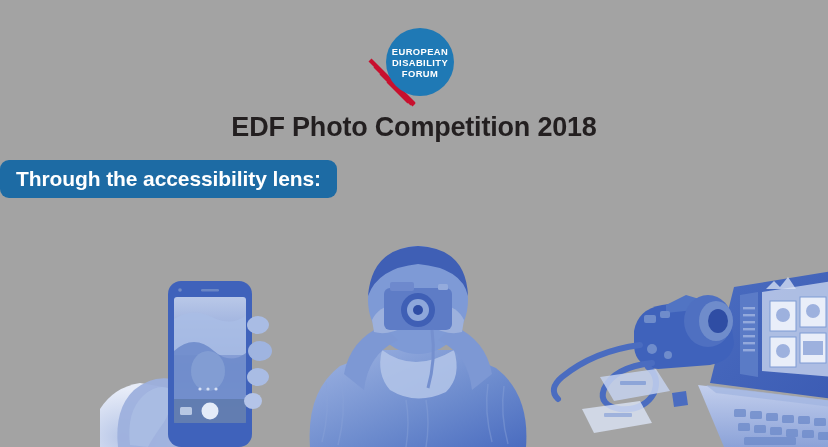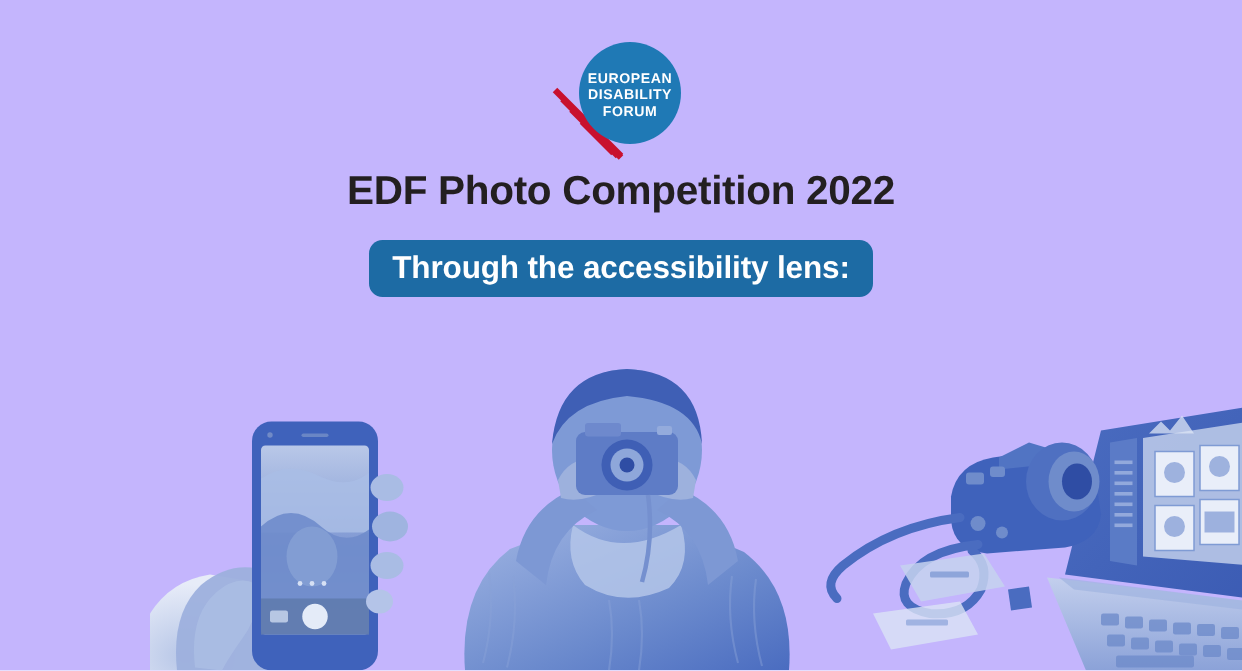--- a/index.html
+++ b/index.html
@@ -11,21 +11,21 @@
     width: 828px;
     height: 447px;
     overflow: hidden;
     font-family: "Liberation Sans", sans-serif;
     position: relative;
   }
   .poster {
     position: relative;
     width: 828px;
     height: 447px;
-    background: #c4b5fd;
+    background: #a3a3a3;
     overflow: hidden;
   }
 
   
   .logo-wrap {
     position: absolute;
     left: 0; right: 0;
     top: 20px;
     height: 92px;
     display: flex;
@@ -51,21 +51,21 @@
     letter-spacing: -0.2px;
     line-height: 34px;
     white-space: nowrap;
   }
 
   
   .subtitle {
     position: absolute;
     left: 0; right: 0;
     top: 160px;
-    text-align: center;
+    text-align: left;
     line-height: 0;
   }
   .subtitle-line {
     display: inline-block;
     background: #1d6ba4;
     color: #ffffff;
     font-size: 21px;
     font-weight: bold;
     letter-spacing: -0.1px;
     line-height: 30px;
@@ -122,21 +122,21 @@
 
         <circle cx="58" cy="42" r="34" fill="#1f79b5"></circle>
 
         <text x="58" y="35" text-anchor="middle" fill="#ffffff" font-family="Liberation Sans, sans-serif" font-size="9.4" font-weight="bold" letter-spacing="0.4">EUROPEAN</text>
         <text x="58" y="46" text-anchor="middle" fill="#ffffff" font-family="Liberation Sans, sans-serif" font-size="9.4" font-weight="bold" letter-spacing="0.4">DISABILITY</text>
         <text x="58" y="57" text-anchor="middle" fill="#ffffff" font-family="Liberation Sans, sans-serif" font-size="9.4" font-weight="bold" letter-spacing="0.4">FORUM</text>
       </svg>
     </div>
   </div>
 
-  <div class="title">EDF Photo Competition 2022</div>
+  <div class="title">EDF Photo Competition 2018</div>
 
   <div class="subtitle">
     <div class="subtitle-row subtitle-row-1">
       <span class="subtitle-line">Through the accessibility lens:</span>
     </div>
   </div>
 
   <div class="photos">
 
     <div class="photo photo-phone">

